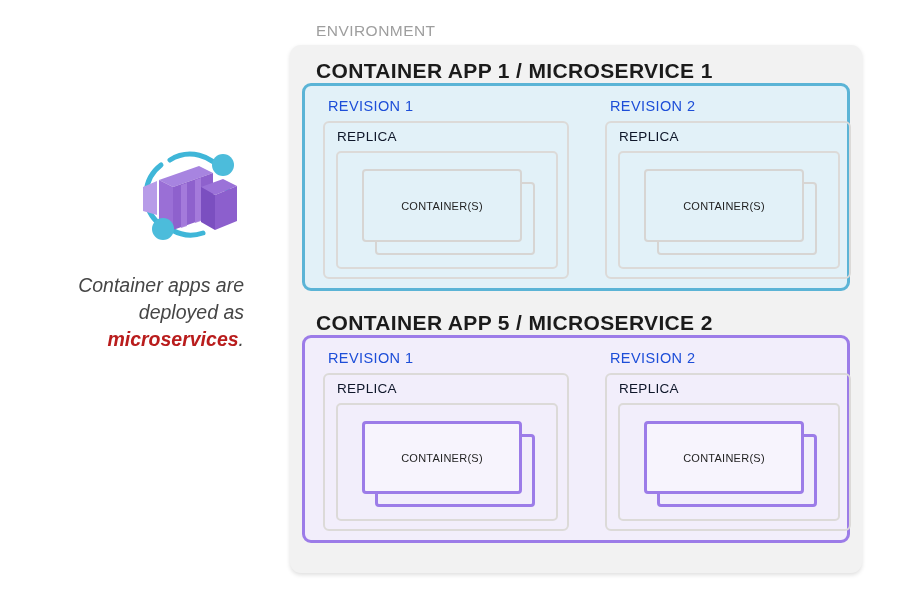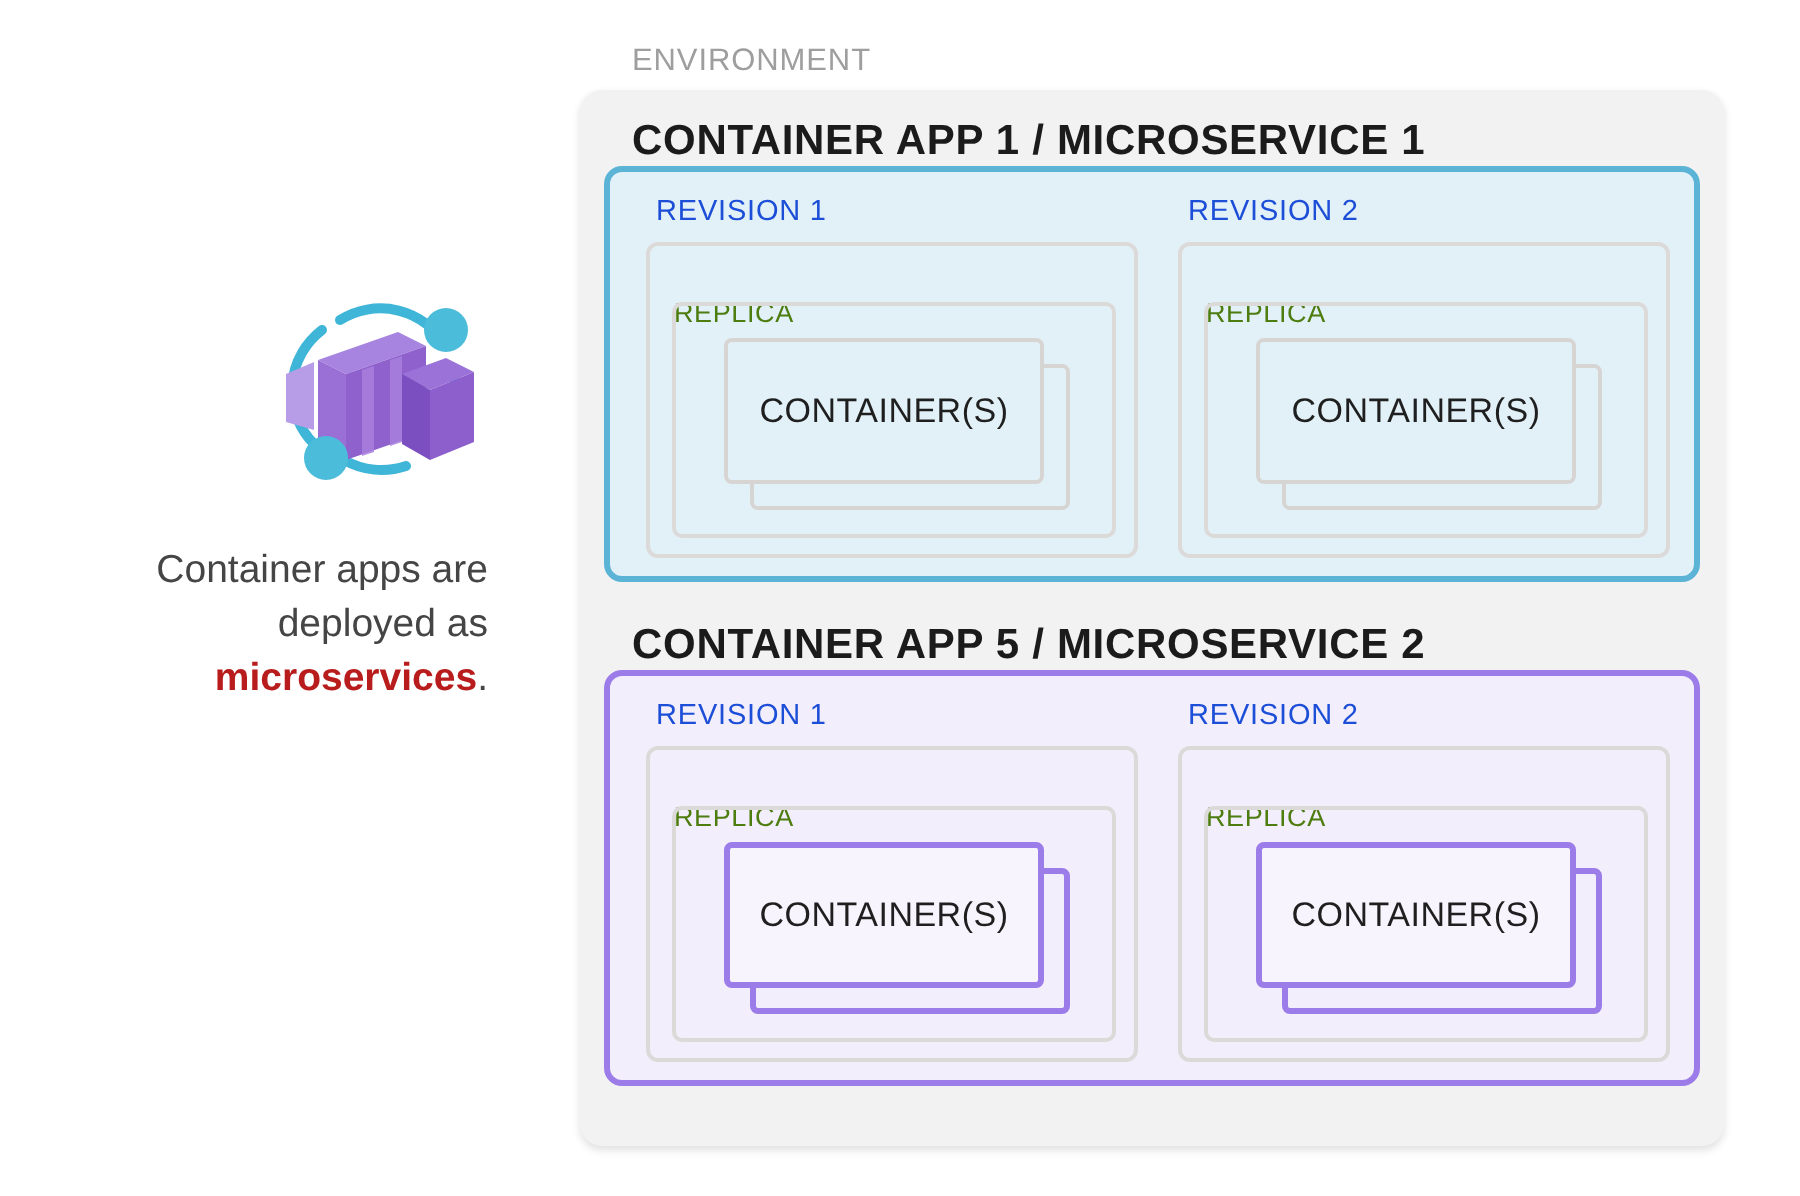--- a/index.html
+++ b/index.html
@@ -16,20 +16,21 @@
     -webkit-font-smoothing: antialiased;
   }
 
   
   #left-panel {
     position: absolute;
     left: 0;
     top: 0;
     width: 280px;
     height: 596px;
+    font-style: italic;
   }
   #icon-wrap {
     position: absolute;
     left: 137px;
     top: 140px;
     width: 106px;
     height: 108px;
   }
   #icon-wrap svg { display: block; }
 
@@ -112,21 +113,21 @@
   }
 
   
   .revision {
     position: absolute;
     top: 10px;
     width: 262px;
     height: 186px;
   }
   .revision.col-1 { left: 10px; }
-  .revision.col-2 { left: 276px; }
+  .revision.col-2 { left: 292px; }
 
   .revision-label {
     position: absolute;
     left: 13px;
     top: 2px;
     font-size: 14.5px;
     letter-spacing: .4px;
     color: #1d4ed8;
     font-weight: 400;
     white-space: nowrap;
@@ -142,24 +143,23 @@
     border: 2px solid #dcdad8;
     border-radius: 6px;
     box-sizing: border-box;
   }
   .replica-label {
     position: absolute;
     left: 12px;
     top: 6px;
     font-size: 13.5px;
     letter-spacing: .3px;
-    color: #4d7c0f;
+    color: #0f172a;
     font-weight: 400;
     white-space: nowrap;
-    margin-top: 20px;
   }
 
   
   .replica-inner {
     position: absolute;
     left: 11px;
     top: 28px;
     width: 222px;
     height: 118px;
     border: 2px solid #dcdad8;
@@ -189,21 +189,21 @@
   .c-front {
     left: 0;
     top: 0;
     width: 160px;
     height: 73px;
     display: flex;
     align-items: center;
     justify-content: center;
   }
   .c-front .c-label {
-    font-size: 17px;
+    font-size: 11px;
     letter-spacing: .25px;
     color: #1f1f1f;
     font-weight: 400;
     white-space: nowrap;
   }
 
   
   .theme-blue .c-box {
     border: 2px solid #d7d5d3;
     background: #e2f1f8;

